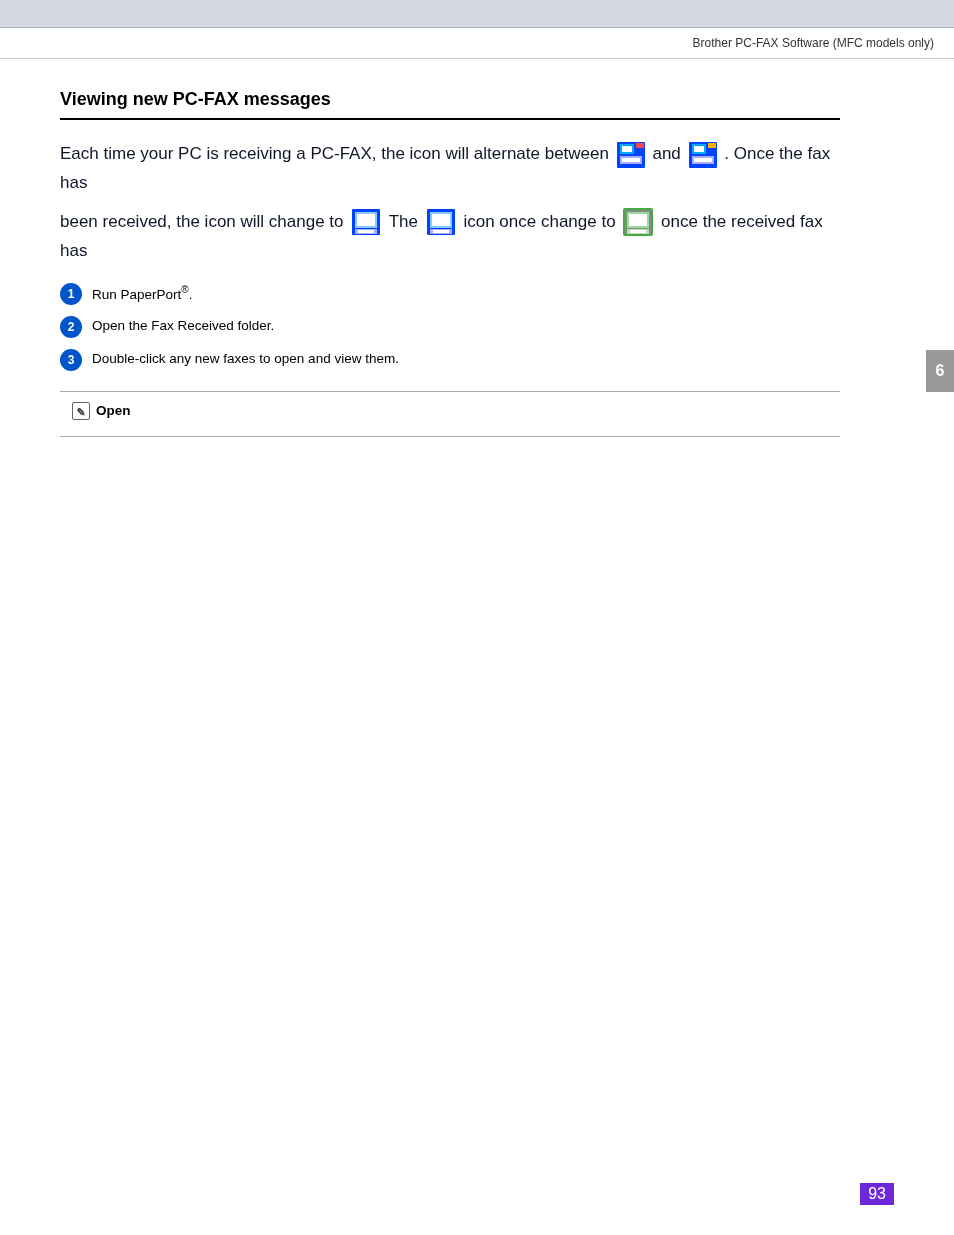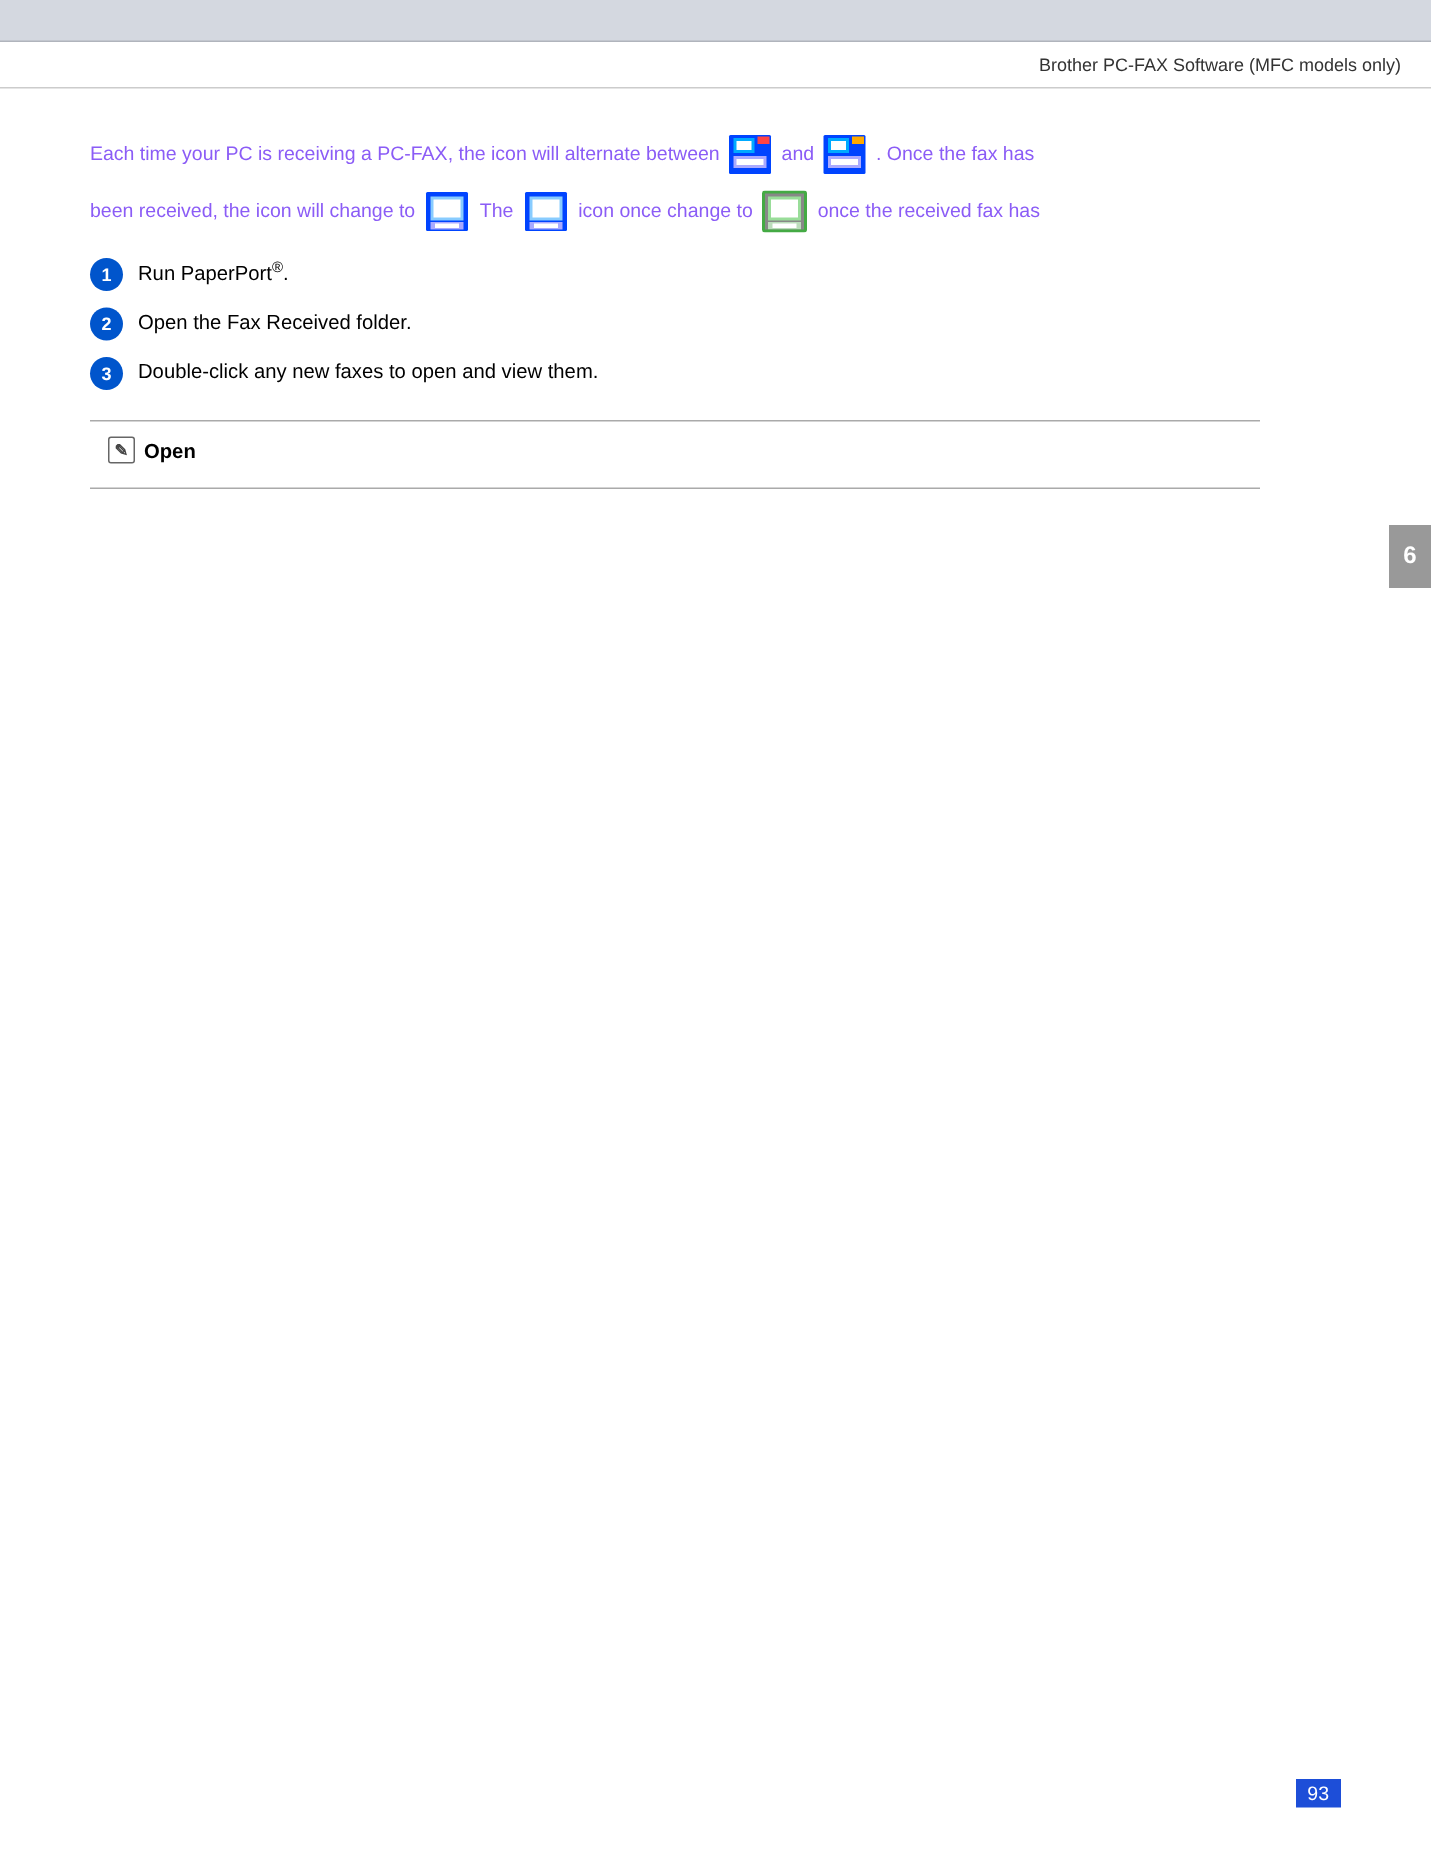--- a/index.html
+++ b/index.html
@@ -44,24 +44,24 @@
       font-size: 18px;
       font-weight: bold;
       color: #000000;
       padding-bottom: 8px;
       border-bottom: 2px solid #000000;
       margin-bottom: 20px;
     }
 
     
     .body-text {
-      font-size: 13px;
+      font-size: 17px;
       line-height: 1.7;
       margin-bottom: 10px;
-      color: #8b5cf6;
+      color: #0f172a;
     }
 
     
     .steps {
       margin: 16px 0;
     }
 
     .step {
       display: flex;
       align-items: flex-start;
@@ -145,41 +145,42 @@
       bottom: 30px;
       right: 60px;
       font-size: 13px;
       color: #000000;
       display: flex;
       align-items: center;
       gap: 6px;
     }
 
     .page-number-box {
-      background: #1d4ed8;
+      background: #6d28d9;
       color: #ffffff;
       padding: 2px 8px;
-      font-size: 13px;
+      font-size: 16px;
     }
 
     sup {
       font-size: 10px;
     }
   </style>
 </head>
 <body>
 
 <div class="top-bar"></div>
 
 <div class="page-header">
   <span>Brother PC-FAX Software (MFC models only)</span>
 </div>
 
 <div class="content">
 
+  <div class="section-title">Viewing new PC-FAX messages</div>
 
   <div class="body-text">
     <span>Each time your PC is receiving a PC-FAX, the icon will alternate between</span>
     
     <svg width="30" height="28" viewBox="0 0 30 28" style="vertical-align:middle; margin:0 2px; display:inline-block;">
       <rect x="1" y="1" width="28" height="26" fill="#0044ff" rx="1"></rect>
       <rect x="4" y="3" width="14" height="10" fill="#00aaff"></rect>
       <rect x="6" y="5" width="10" height="6" fill="#ffffff"></rect>
       <rect x="4" y="15" width="22" height="8" fill="#aaaaff"></rect>
       <rect x="6" y="17" width="18" height="4" fill="#ffffff"></rect>

